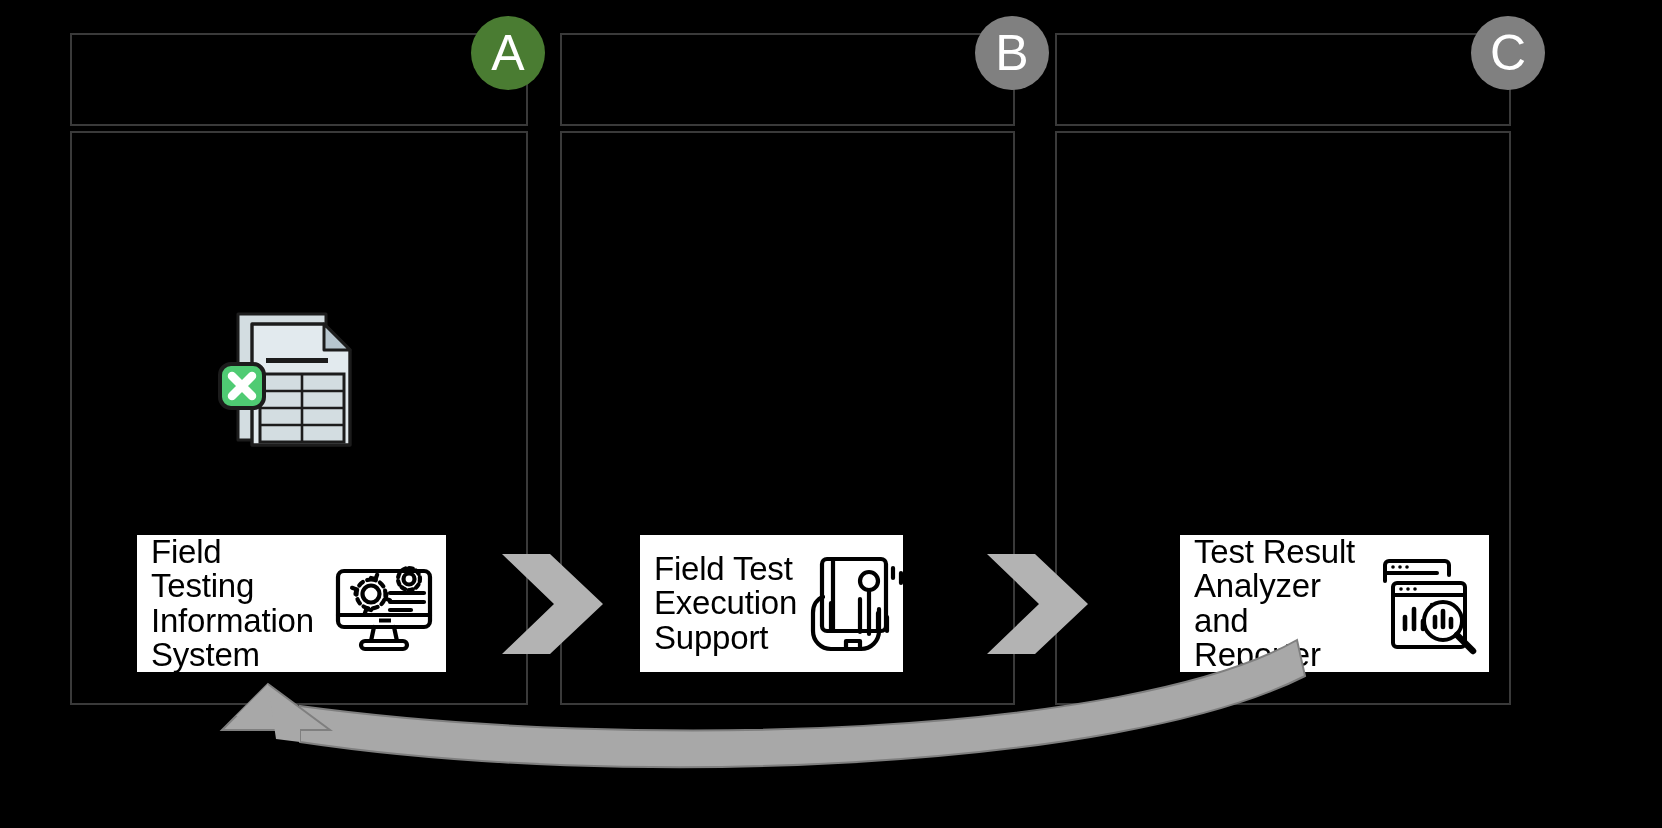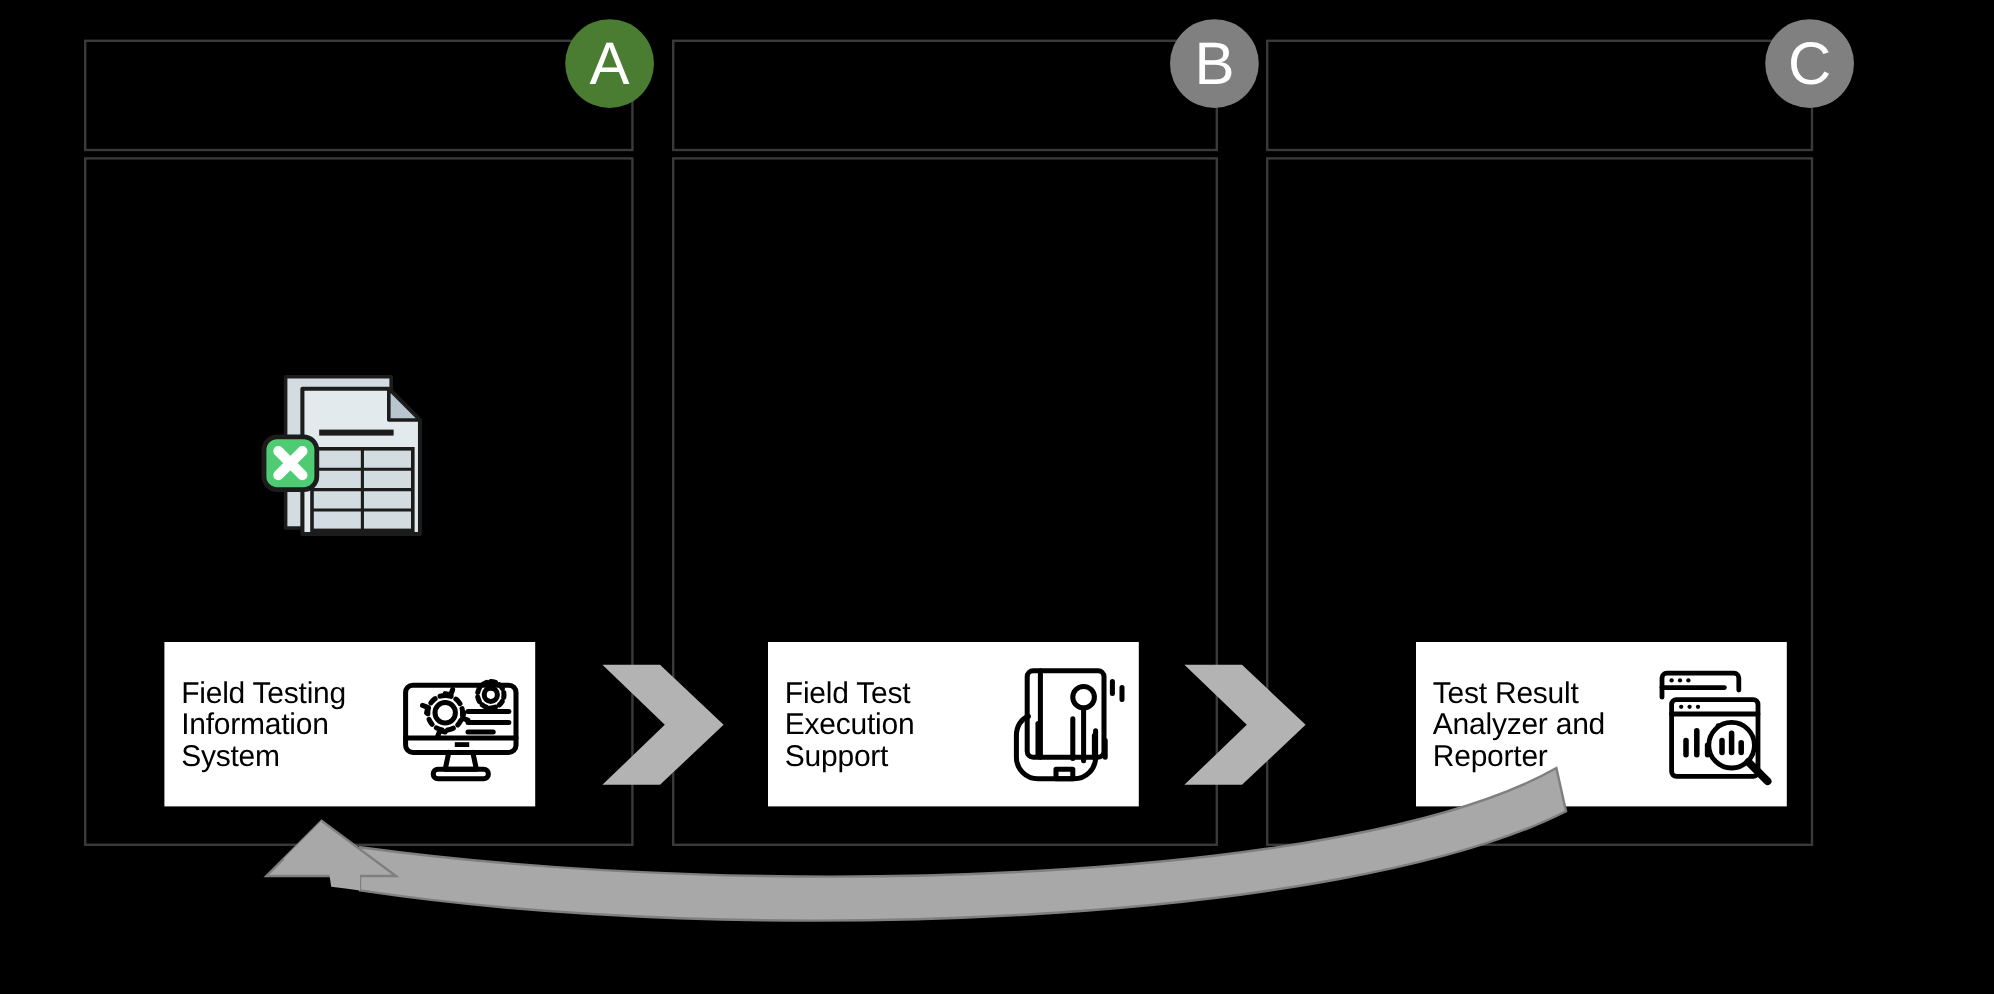--- a/index.html
+++ b/index.html
@@ -40,21 +40,21 @@
   .card {
     position: absolute;
     background: #ffffff;
     display: flex;
     align-items: center;
     padding: 0 6px 0 14px;
     z-index: 25;
   }
   .card-label {
     color: #000000;
-    font-size: 25px;
+    font-size: 33px;
     line-height: 1.04;
     white-space: pre-line;
     flex: 1 1 auto;
     letter-spacing: -0.2px;
     font-family: "Liberation Sans", sans-serif;
   }
   .card-icon { flex: 0 0 auto; width: 112px; height: 106px; display:block; }
 
   
   .chevron { position: absolute; z-index: 30; }
@@ -153,21 +153,21 @@
       </svg>
     </span>
   </div>
 
   <span class="chevron" style="left:500px; top:552px; width:105px; height:104px;">
     <svg viewBox="0 0 105 104" width="105" height="104" xmlns="http://www.w3.org/2000/svg">
       <path d="M2 2 L54 52 L2 102 L50 102 L103 52 L50 2 Z" fill="#b3b3b3"></path>
     </svg>
   </span>
 
-  <div class="card" style="left:640px; top:535px; width:309px; height:137px;">
+  <div class="card" style="left:640px; top:535px; width:263px; height:137px;">
     <div class="card-label">Field Test
 Execution
 Support</div>
     <span class="card-icon">
       <svg viewBox="0 0 112 106" width="112" height="106" xmlns="http://www.w3.org/2000/svg" fill="none" stroke="#000" stroke-width="4.2" stroke-linecap="round" stroke-linejoin="round">
 
         <path d="M30 8 h54 a5 5 0 0 1 5 5 v62 a5 5 0 0 1 -5 5 h-54 a5 5 0 0 1 -5 -5 v-62 a5 5 0 0 1 5 -5 z"></path>
         <line x1="36" y1="8" x2="36" y2="80"></line>
 
         <line x1="96" y1="17" x2="96" y2="27"></line>

